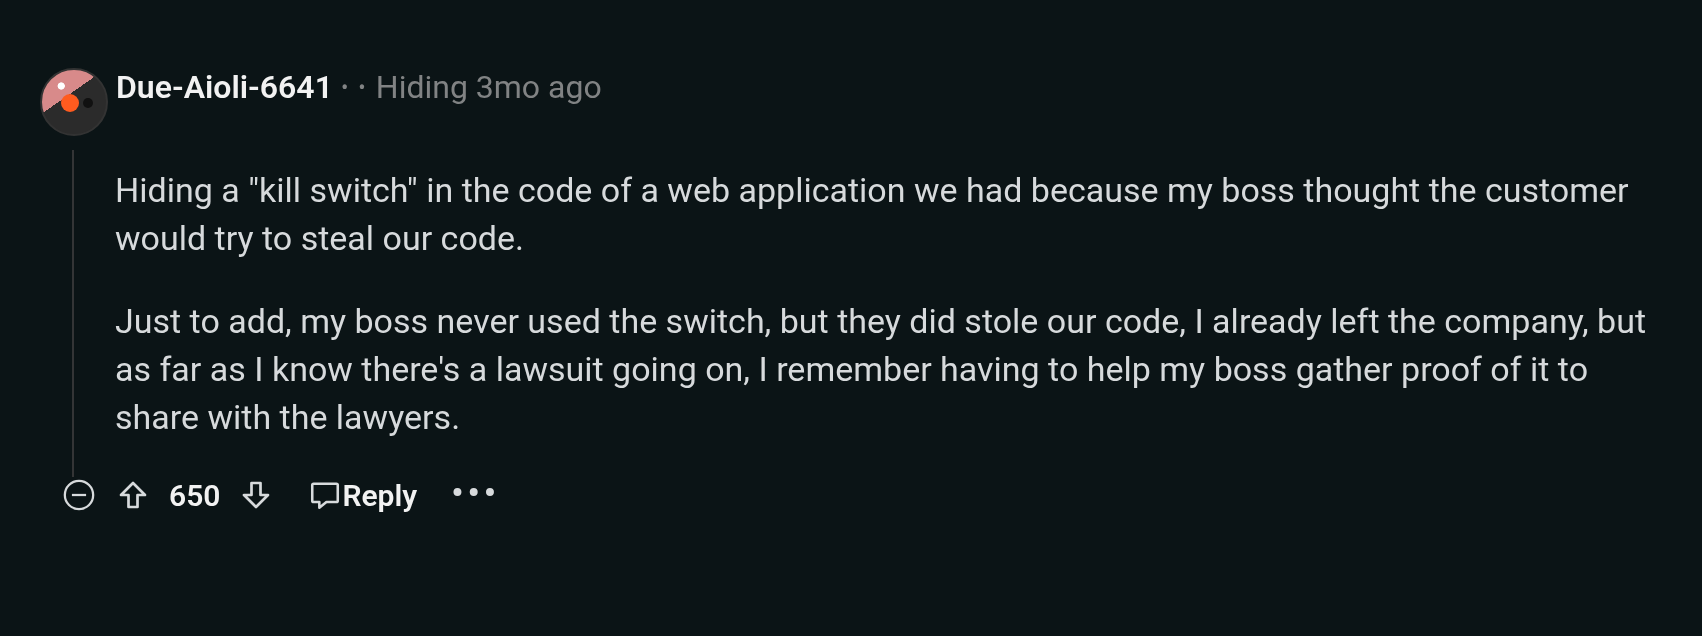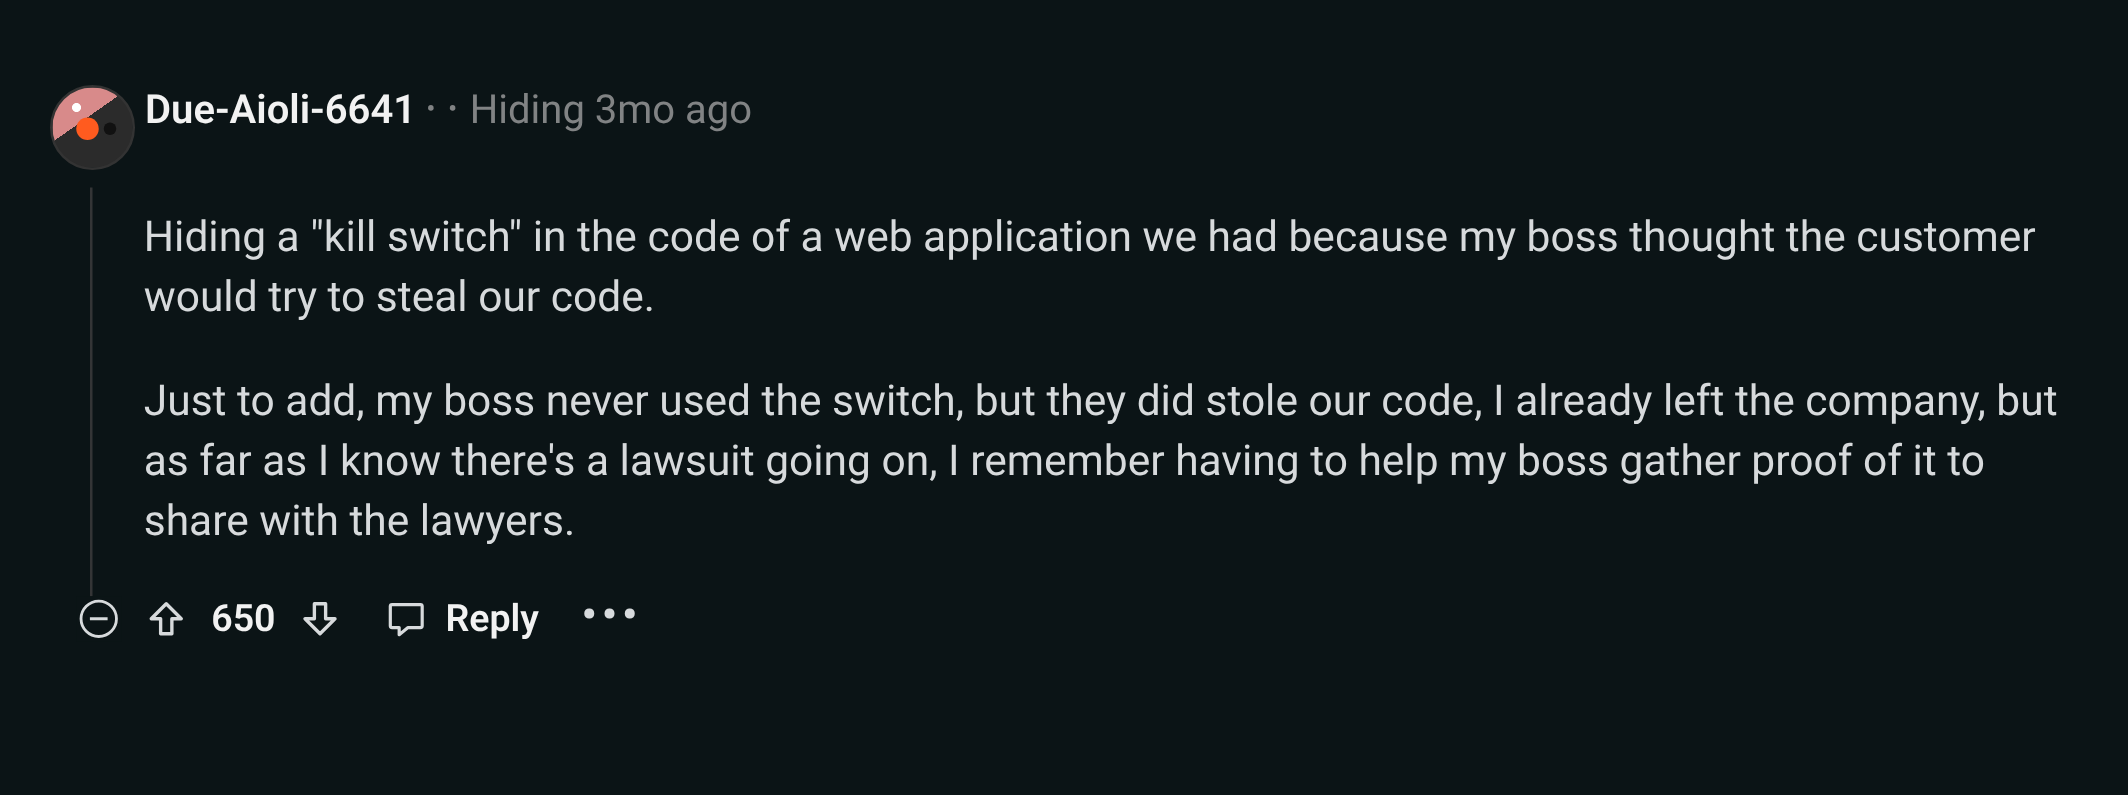--- a/index.html
+++ b/index.html
@@ -97,21 +97,20 @@
     gap: 18px;
   }
   .score {
     font-size: 30px;
     font-weight: 600;
     color: #f2f2f2;
   }
   .reply-group {
     display: flex;
     align-items: center;
-    gap: 14px;
   }
   .reply-label {
     font-size: 30px;
     font-weight: 600;
     color: #f2f2f2;
   }
   .icon-btn {
     display: inline-flex;
     align-items: center;
     justify-content: center;

